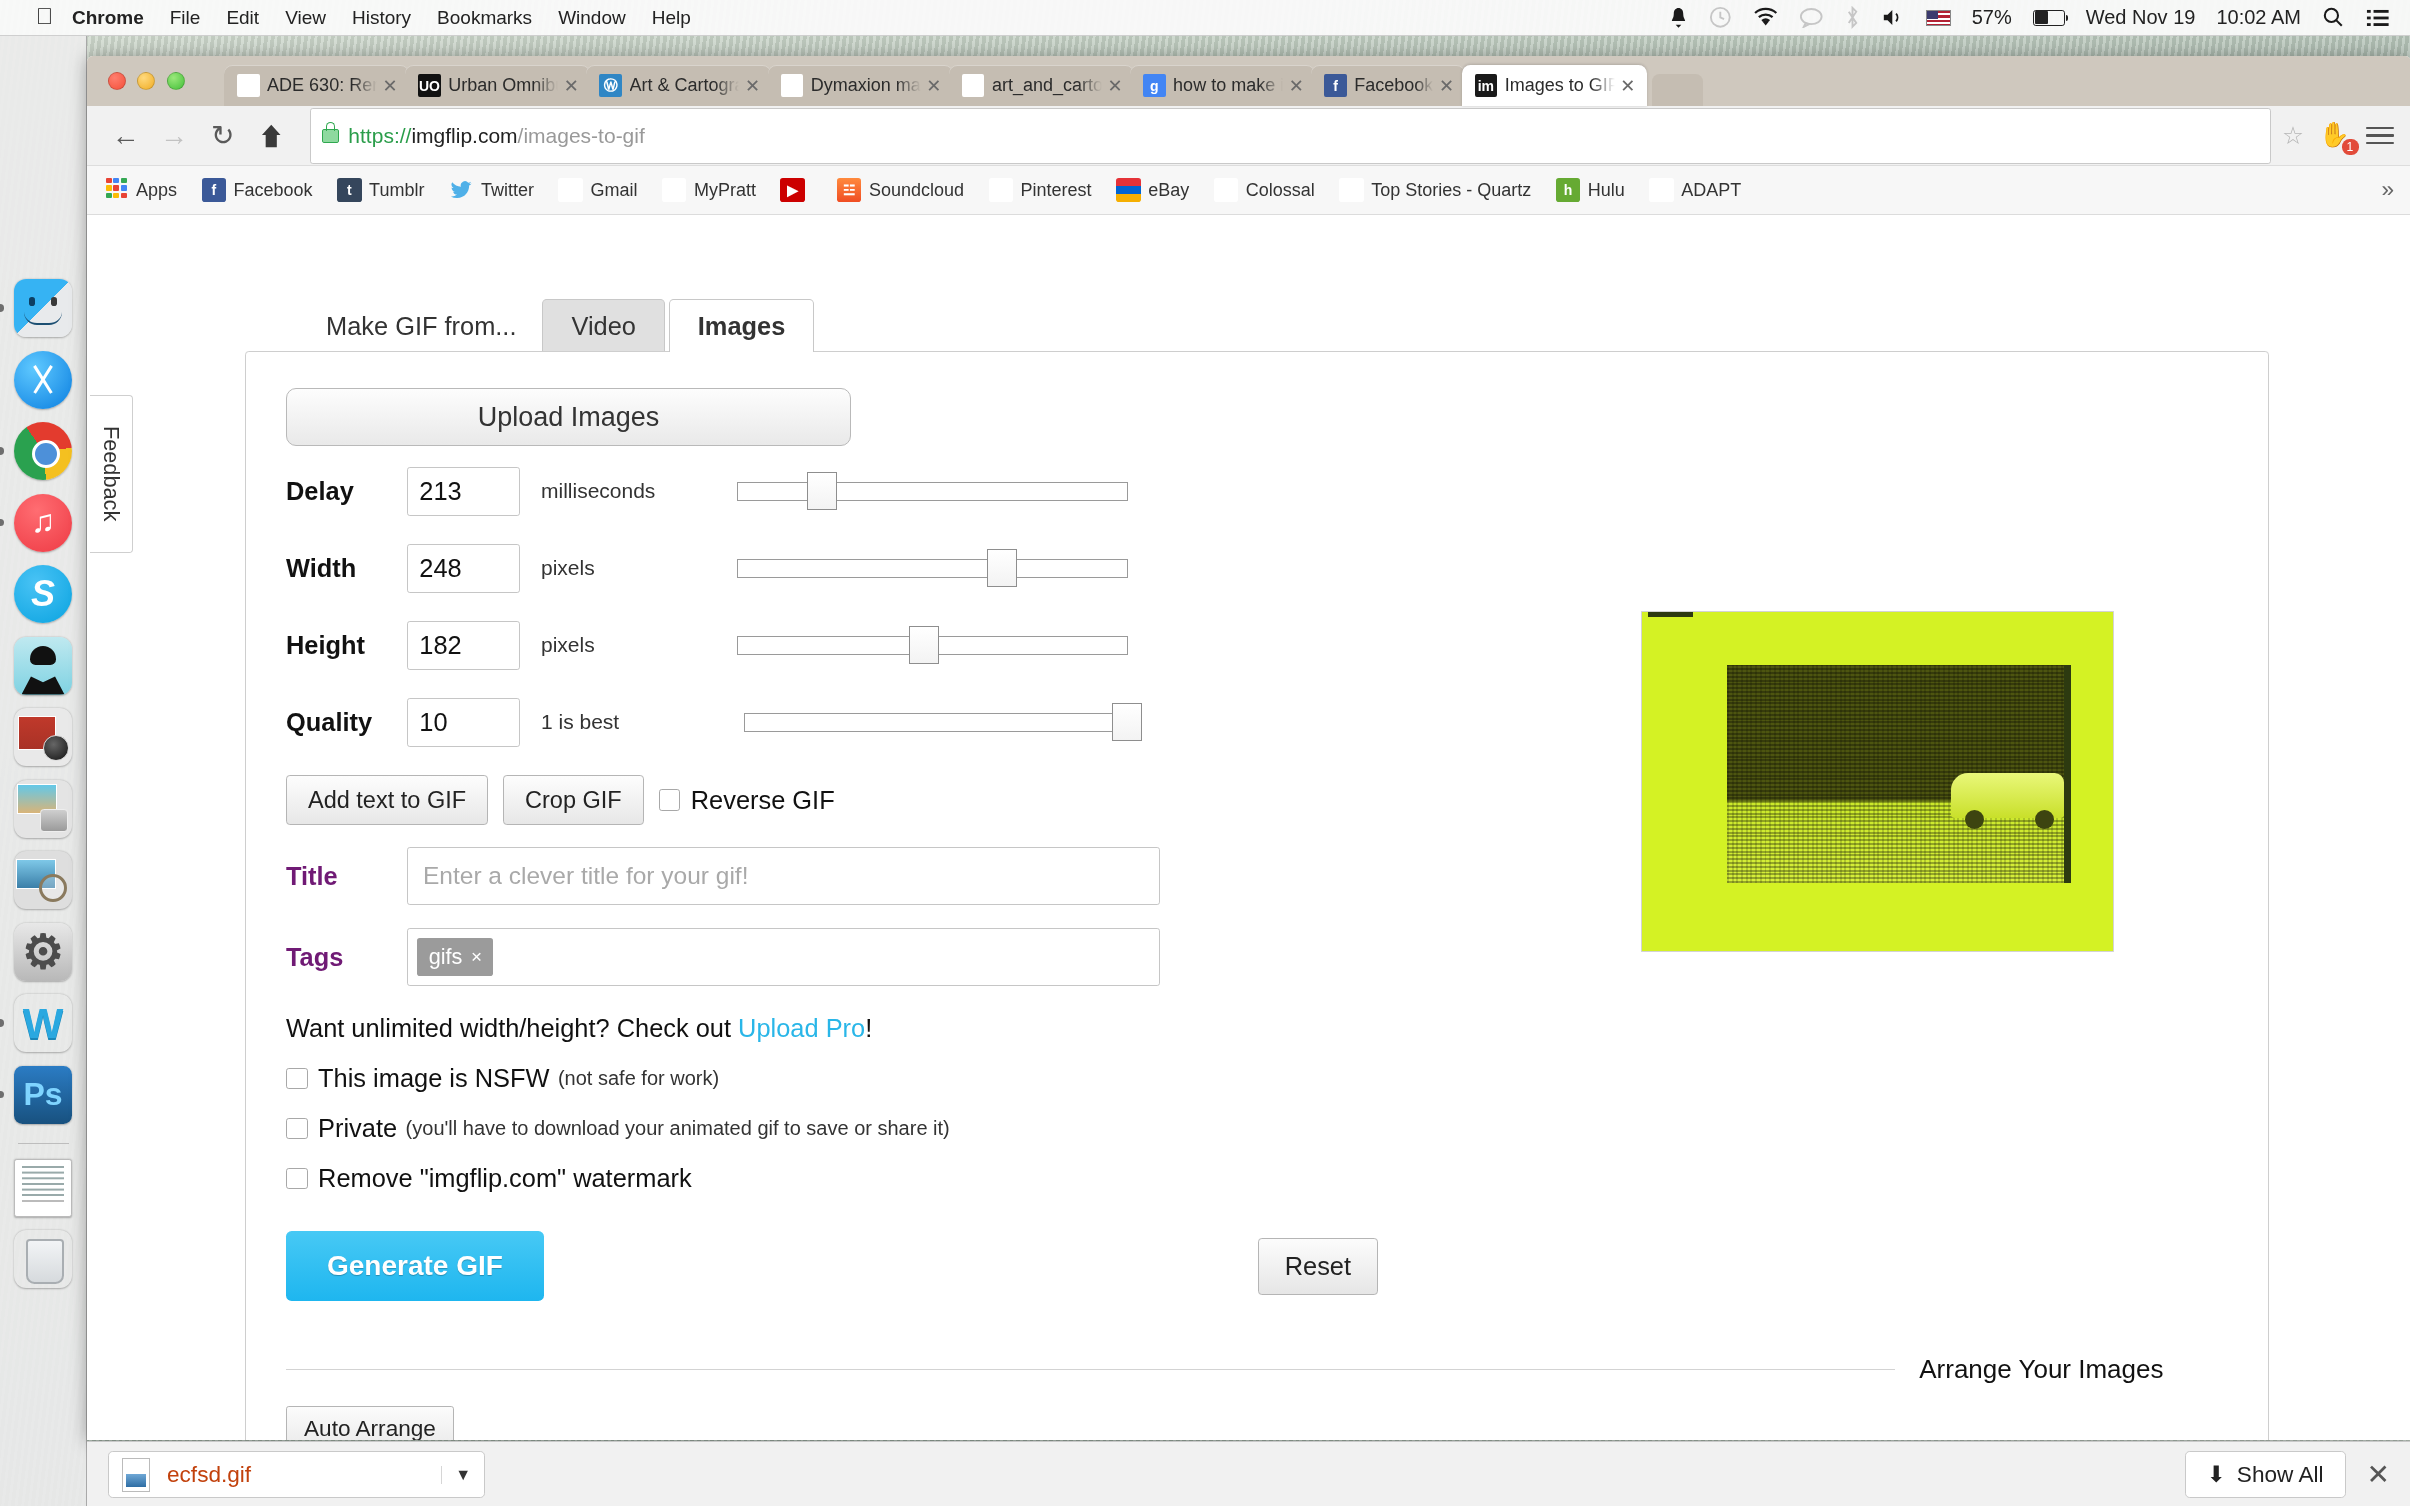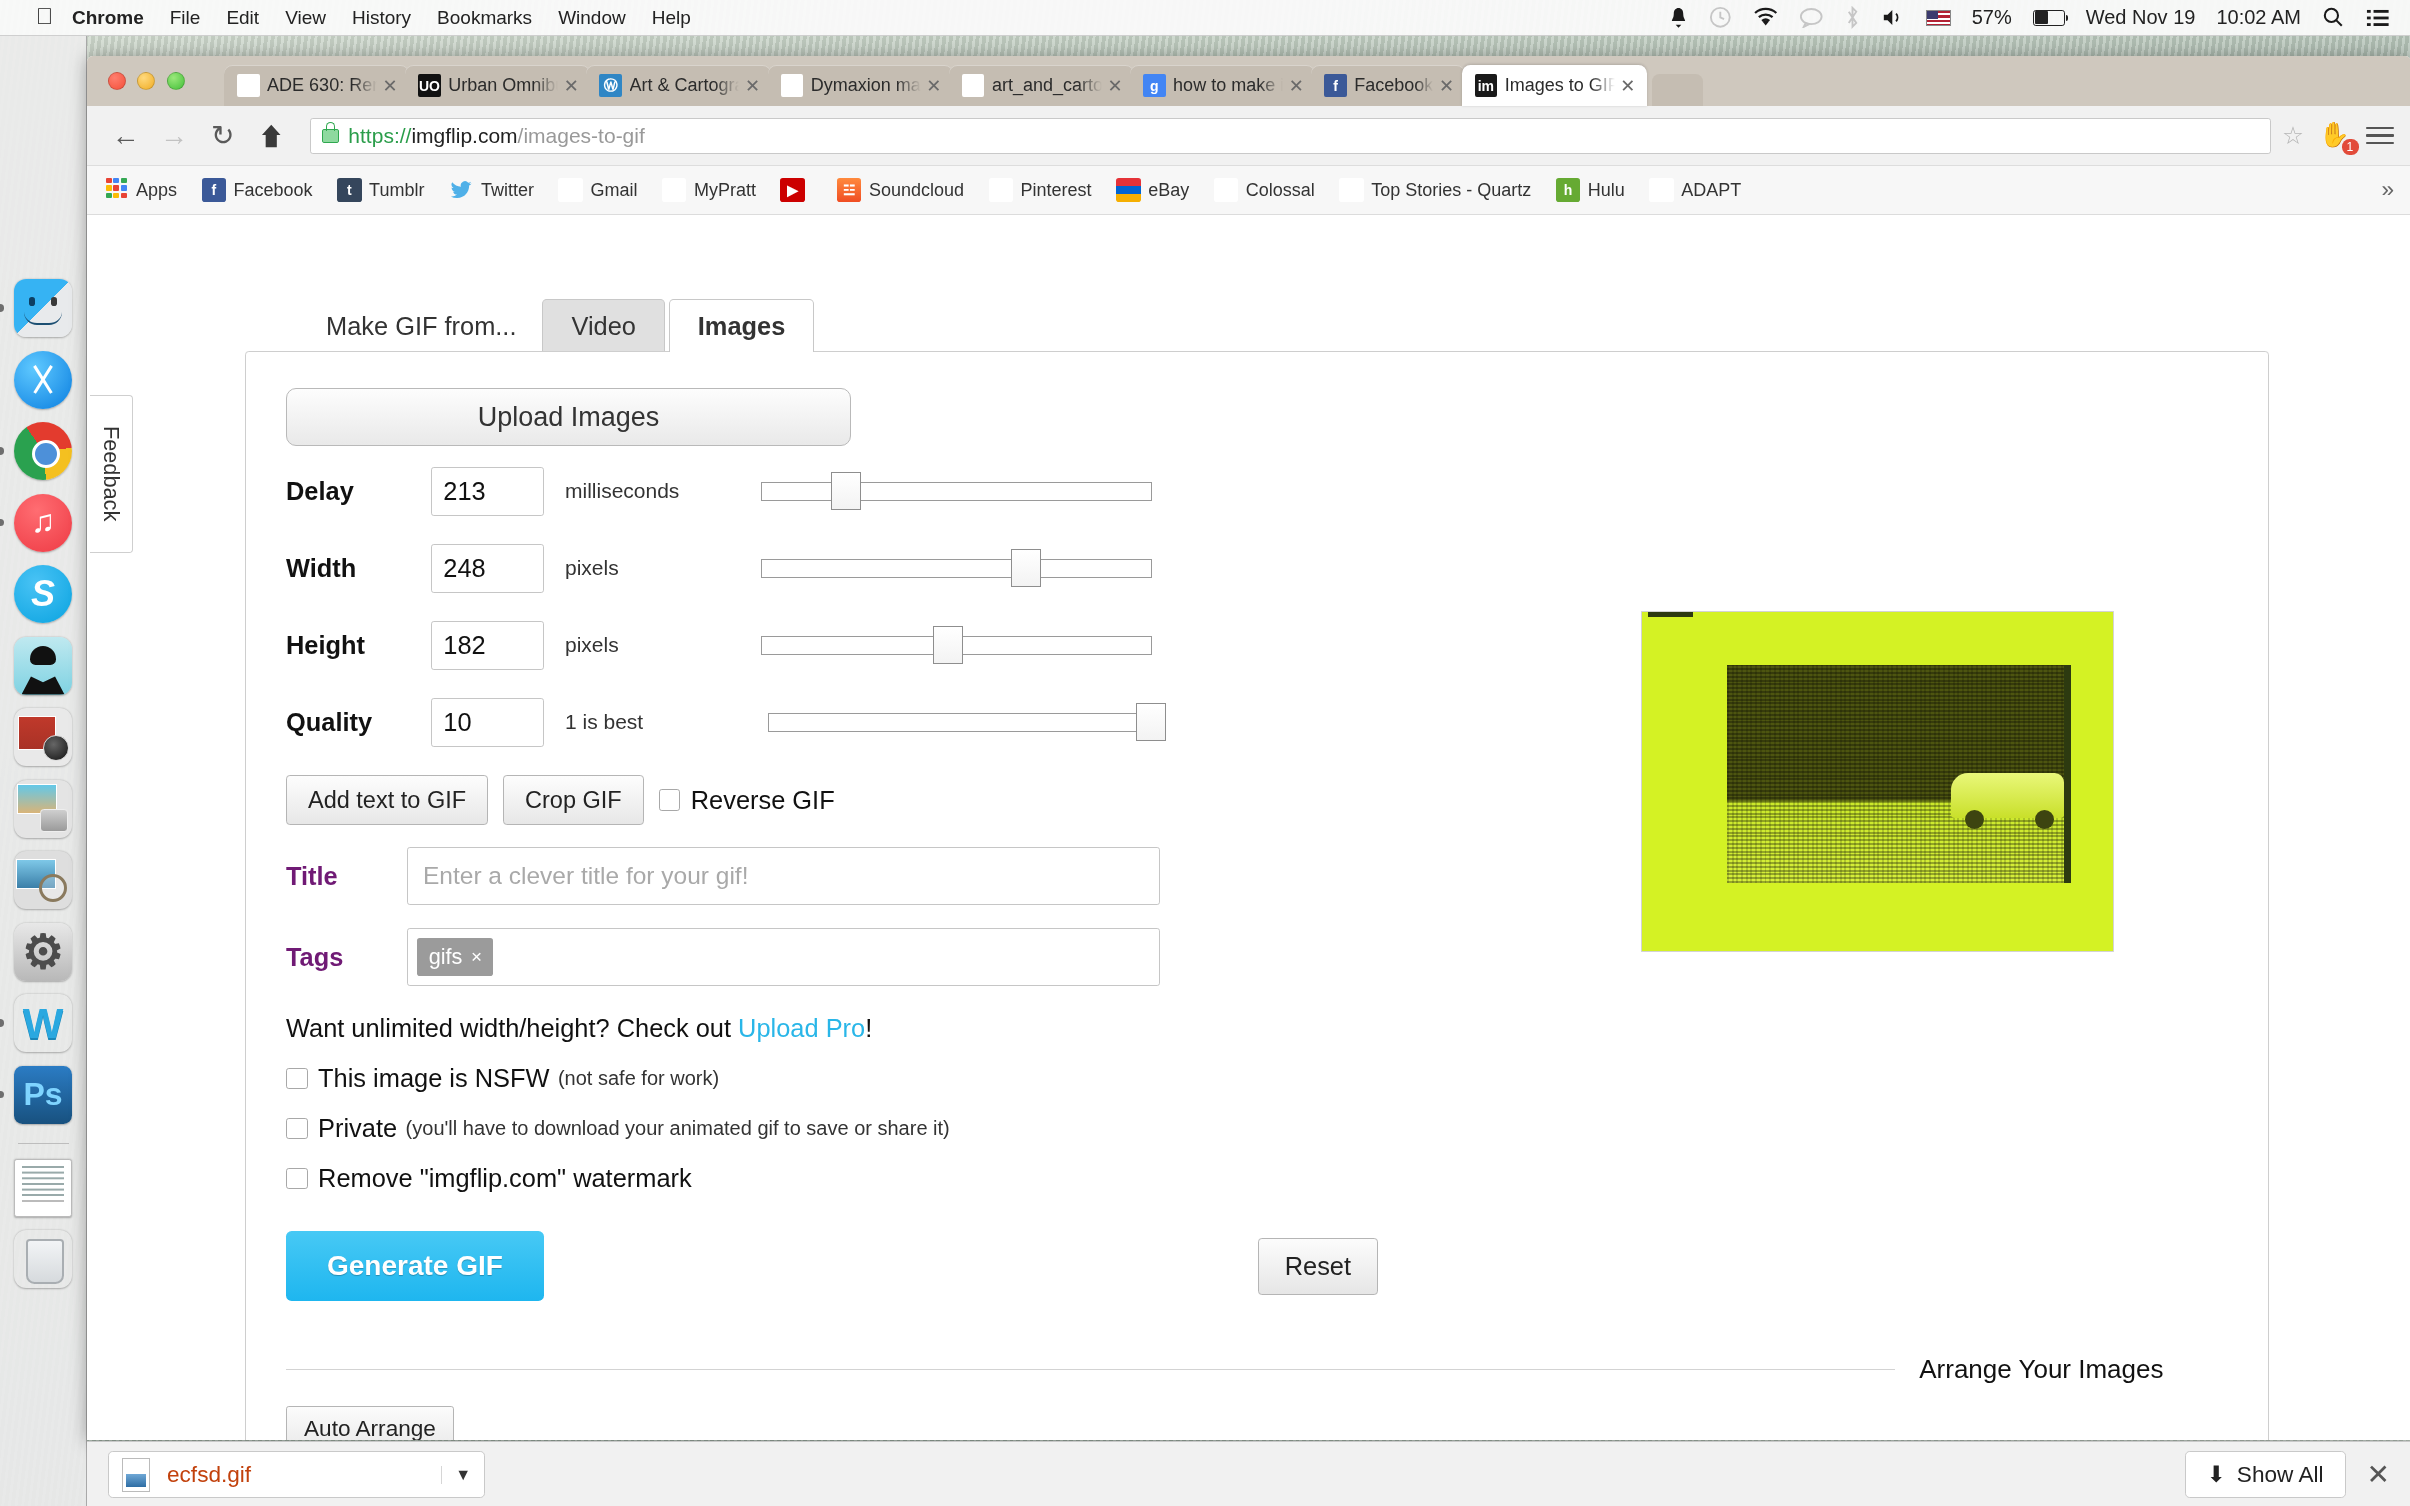--- a/index.html
+++ b/index.html
@@ -142,21 +142,21 @@
   .fav-w{background:#fff;color:#111;}
   .fav-file{background:#fff;color:#9aa;font-weight:normal;}
   .fav-g{background:#4285f4;color:#fff;}
   .fav-fb{background:#3b5998;color:#fff;}
   .fav-im{background:#1a1a1a;color:#e8312f;font-size:12.2px;}
 
   #toolbar{ height:60px; background:#f1f1f1; display:flex; align-items:center; padding:0 17px; border-bottom:0.9px solid #ddd;}
   .navbtn{ width:43px;height:43px;display:flex;align-items:center;justify-content:center;font-size:28px;color:#5a5a5a;margin-right:5.6px;}
   .navbtn.dim{ color:#c2c2c2; }
   #omnibox{
-    flex:1; height:36px; background:#fff; border:0.9px solid #c9c9c9; border-radius:2.8px;
+    flex:1; height:56px; background:#fff; border:0.9px solid #c9c9c9; border-radius:2.8px;
     display:flex; align-items:center; padding:0 11.3px; margin:0 11.3px;
   }
   .lock{ width:17px;height:14px;border:1.9px solid #2fa84f;border-radius:1.9px;position:relative;margin-right:9.4px;background:#8ed99f;}
   .lock::before{content:"";position:absolute;left:2.8px;top:-7.5px;width:7.5px;height:7.5px;border:1.9px solid #2fa84f;border-bottom:none;border-radius:4.7px 4.7px 0 0;}
   #url{ font-size:21px; color:#999; white-space:nowrap;}
   #url .scheme{ color:#2a9d4a; }
   #url .host{ color:#222; }
   .star{ font-size:24.5px; color:#b5b5b5; margin-right:15px;}
   .extbtn{ position:relative; width:32px;height:32px; margin-right:15px;}
   .hand{ font-size:24.5px; }
@@ -201,21 +201,21 @@
   #uploadbtn{
     margin:36px 0 0 40px; width:565px; height:58px;
     background:linear-gradient(#fdfdfd,#e9e9e9); border:0.9px solid #b9b9b9; border-radius:10px;
     font-size:27px; color:#333; display:flex; align-items:center; justify-content:center;
   }
 
   .formrow{ display:flex; align-items:center; margin:13px 0 0 40px; height:64px;}
   .formrow .flbl{ width:121px; font-size:25.4px; font-weight:bold; color:#111;}
   .formrow input.num{
     width:113px;height:49px;border:0.9px solid #c6c6c6;border-radius:2.8px;background:#fff;
-    font-size:25.4px;padding:0 11.3px;color:#111;font-family:"Liberation Sans",sans-serif;margin-left:24px;
+    font-size:25.4px;padding:0 11.3px;color:#111;font-family:"Liberation Sans",sans-serif;
   }
   .formrow .unit{ font-size:21px; color:#333; margin-left:21px; width:188px;}
   .slider{ position:relative; width:391px; height:24.5px; margin-left:7.5px;}
   .slider .track{ position:absolute; top:2.8px; left:0; right:0; height:19px; border:0.9px solid #9a9a9a; background:#fff;}
   .slider .thumb{ position:absolute; top:-6.6px; width:30px; height:38px; border:0.9px solid #8e8e8e; background:linear-gradient(#fff,#f3f3f3);}
 
   .btnrow{ display:flex; align-items:center; margin:21px 0 0 40px;}
   .gbtn{ background:linear-gradient(#fdfdfd,#e7e7e7); border:0.9px solid #b5b5b5; border-radius:3.8px;
          font-size:23.5px; padding:10.4px 21px; color:#222; margin-right:15px;}
   .cbx{ width:21.7px;height:21.7px;border:0.9px solid #a8a8a8;border-radius:2.8px;background:#fff;display:inline-block;flex:none;}

